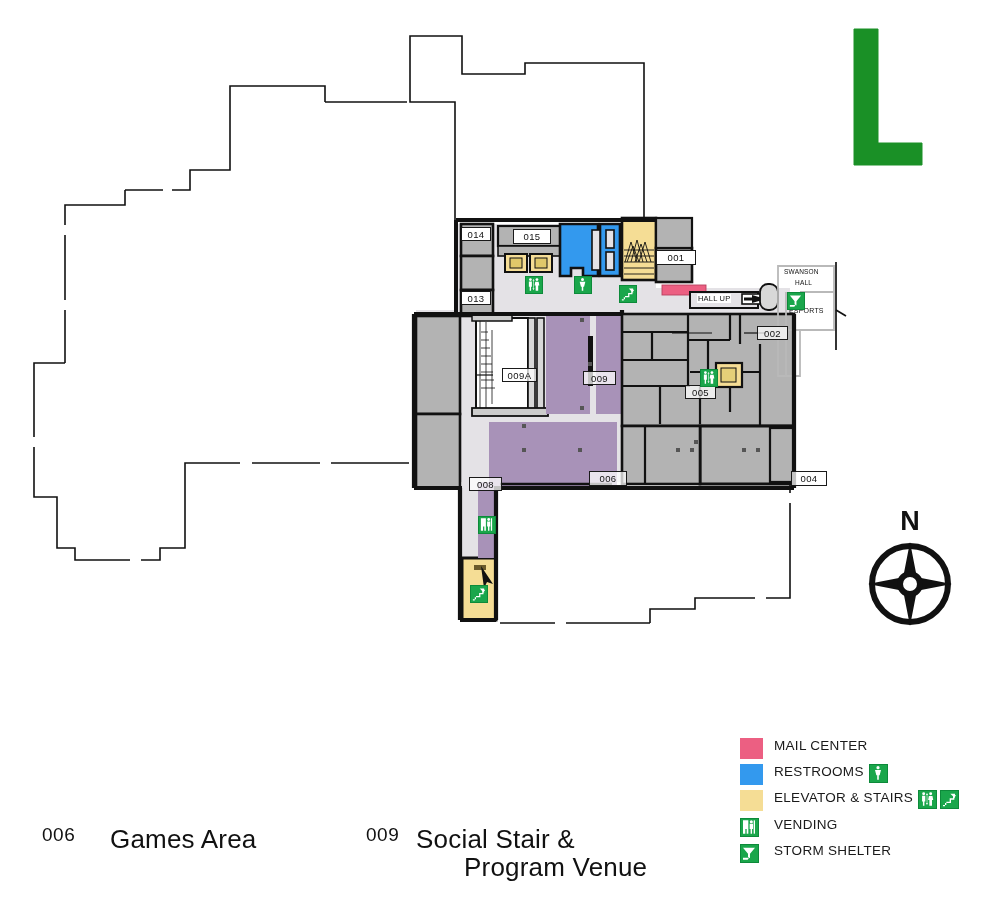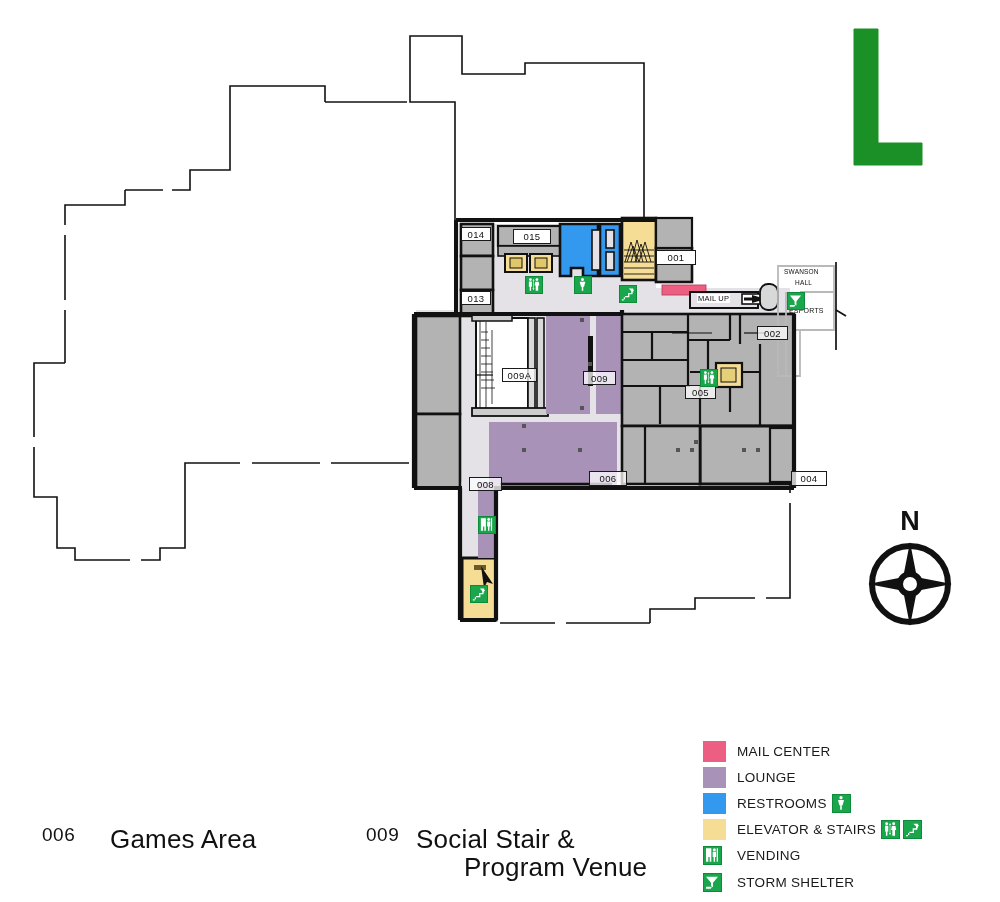--- a/index.html
+++ b/index.html
@@ -17,21 +17,21 @@
   
   #compass{position:absolute;left:855px;top:508px;width:110px;height:125px;}
   #compass .n-letter{
     position:absolute;left:0;top:0;width:110px;text-align:center;
     font-size:27px;font-weight:bold;color:#111;line-height:27px;
     font-family:"Liberation Sans", sans-serif;letter-spacing:0px;
   }
 
   
   #legend{position:absolute;left:703px;top:738px;width:290px;}
-  .legend-row{display:flex;align-items:center;height:26.2px;}
+  .legend-row{display:flex;align-items:flex-start;height:26.2px;margin-left:37px;}
   .legend-swatch{width:23px;height:21px;margin-right:11px;flex:0 0 auto;}
   .legend-label{
     font-size:13.5px;color:#1a1a1a;letter-spacing:0.3px;
     font-family:"Liberation Sans", sans-serif;white-space:nowrap;
   }
   .legend-icons{display:flex;align-items:center;margin-left:5px;}
   .legend-icons .gicon{margin-right:3px;}
   .icon-slot{width:23px;height:21px;margin-right:11px;flex:0 0 auto;display:flex;align-items:center;}
 
   
@@ -287,21 +287,21 @@
         <span>006</span>
       </div>
     <div class="rtag ghost" style="left:747px;top:471px;width:36px;height:15px">
         <span>004</span>
       </div>
   </div>
 
   <div class="plan-text" style="left:784px;top:268px;font-size:6.5px;letter-spacing:0.2px;">SWANSON</div>
   <div class="plan-text" style="left:795px;top:279px;font-size:6.5px;letter-spacing:0.2px;">HALL</div>
   <div class="plan-text" style="left:789px;top:307px;font-size:7px;letter-spacing:0.2px;">ESPORTS</div>
-  <div class="plan-text" style="left:697px;top:294px;font-size:7.5px;letter-spacing:0.2px;background:#ffffff;padding:0 1px;">MAIL UP</div>
+  <div class="plan-text" style="left:697px;top:294px;font-size:7.5px;letter-spacing:0.2px;background:#ffffff;padding:0 1px;">HALL UP</div>
 
   <span class="gicon ico-on-plan" style="left:525px;top:276px;width:18px;height:18px;">
     <svg width="15" height="15" viewBox="0 0 24 24">
       <circle cx="7" cy="4" r="2.2" fill="#fff"></circle>
       <path d="M4.6 7.2h4.8v8.5H8.1V22H5.9v-6.3H4.6z" fill="#fff"></path>
       <circle cx="17.5" cy="4" r="2.2" fill="#fff"></circle>
       <path d="M14.8 7.6h5.4l1.1 6h-1.8V22h-4V13.6h-1.8z" fill="#fff"></path>
       <path d="M12 3 L13.6 6 L10.4 6 Z" fill="#fff"></path>
       <path d="M12 21 L13.6 18 L10.4 18 Z" fill="#fff"></path>
       <rect x="11.6" y="6" width="0.9" height="12" fill="#fff"></rect>
@@ -377,24 +377,20 @@
     </svg>
   </div>
 
   <div id="legend">
 
     <div class="legend-row">
       <span class="legend-swatch" style="background:#ec5f82;"></span>
       <span class="legend-label">MAIL CENTER</span>
     </div>
 
-    <div class="legend-row">
-      <span class="legend-swatch" style="background:#a892b8;"></span>
-      <span class="legend-label">LOUNGE</span>
-    </div>
 
     <div class="legend-row">
       <span class="legend-swatch" style="background:#3399ee;"></span>
       <span class="legend-label">RESTROOMS</span>
       <span class="legend-icons">
         <span class="gicon" style="width:19px;height:19px;">
           <svg width="16" height="16" viewBox="0 0 24 24">
             <circle cx="12" cy="4" r="2.4" fill="#fff"></circle>
             <path d="M7.5 7.5h9l-2 8h-1.3V22h-2.4v-6.5H9.5z" fill="#fff"></path>
           </svg>

